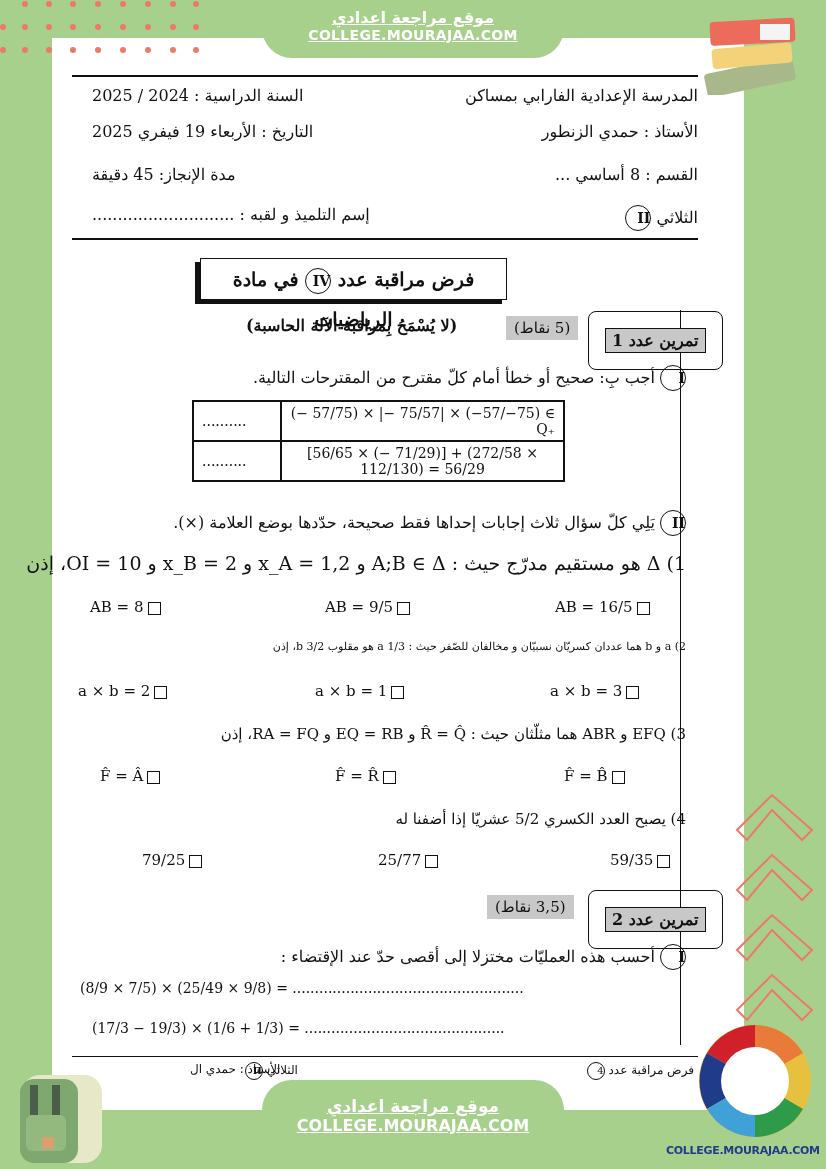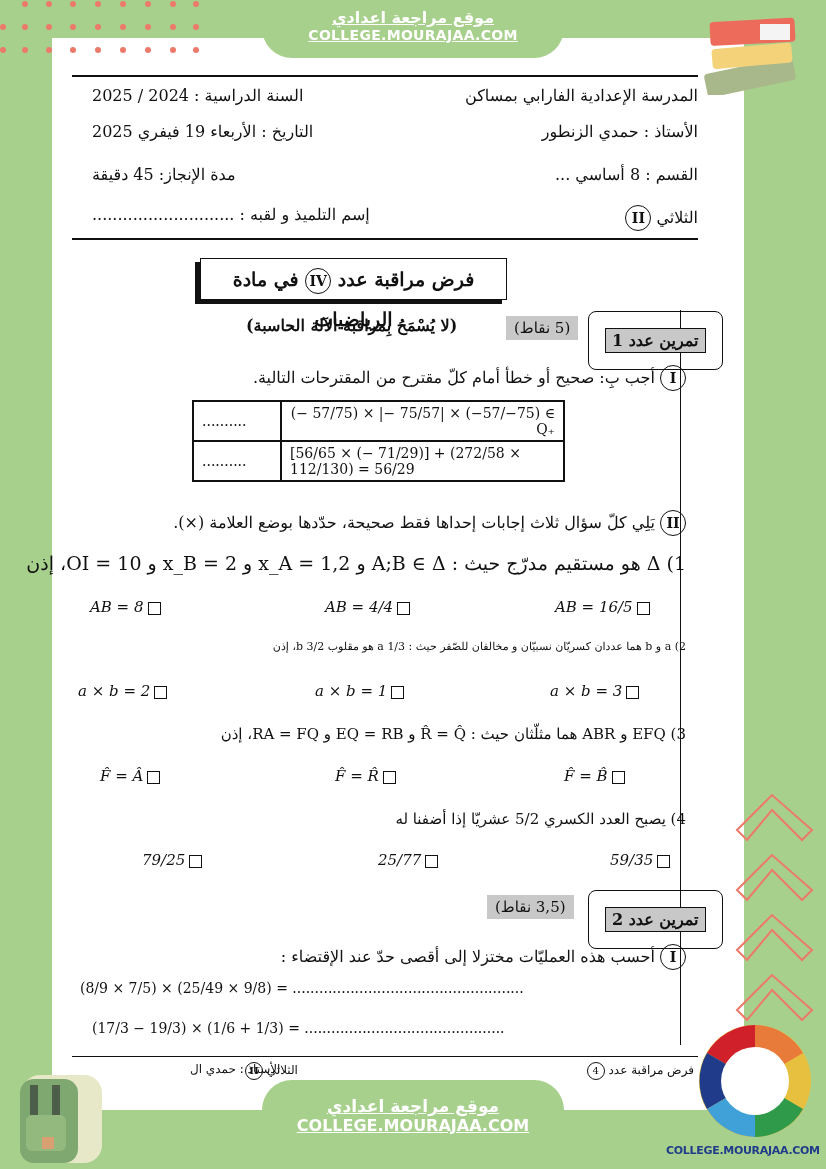--- a/index.html
+++ b/index.html
@@ -13,30 +13,30 @@
   .banner-bot{position:absolute;left:262px;top:1080px;width:302px;height:89px;background:#a8d08d;border-radius:30px 30px 0 0;text-align:center;color:#fff;font-family:"DejaVu Sans",sans-serif;}
   .banner-bot .ar{font-size:17px;font-weight:bold;margin-top:16px;text-decoration:underline;}
   .banner-bot .en{font-size:16px;font-weight:bold;text-decoration:underline;}
   .bottom-band{position:absolute;left:0;top:1110px;width:826px;height:59px;background:#a8d08d;}
   .brand-bottom{position:absolute;left:666px;top:1144px;font-family:"DejaVu Sans",sans-serif;font-weight:bold;font-size:11px;color:#1f3b8a;letter-spacing:-0.3px;}
   .rtl{direction:rtl;}
   .hdr-row{position:absolute;left:74px;width:624px;font-size:16px;}
   .hdr-row .r{position:absolute;right:0;}
   .hdr-row .l{position:absolute;left:0;margin-left:18px;}
   .hr{position:absolute;left:72px;width:626px;height:2px;background:#111;}
-  .roman{display:inline-block;border:1.5px solid #111;border-radius:50%;width:24px;height:24px;line-height:24px;text-align:center;font-weight:bold;font-size:14px;direction:ltr;}
+  .roman{display:inline-block;border:1.5px solid #111;border-radius:50%;width:24px;height:24px;line-height:24px;text-align:right;font-weight:bold;font-size:14px;direction:ltr;}
   .title-box{position:absolute;left:200px;top:258px;width:305px;height:40px;border:1.5px solid #111;box-shadow:-5px 4px 0 #111;text-align:center;font-size:19px;font-weight:bold;line-height:40px;}
   .vline{position:absolute;left:680px;top:310px;width:1px;height:735px;background:#111;}
   .ex-box{position:absolute;border:1.5px solid #111;border-radius:8px;padding:16px;}
   .ex-box .in{background:#c8c8c8;border:1px solid #111;font-weight:bold;font-size:16px;padding:2px 6px;}
   .pts{position:absolute;background:#c8c8c8;font-size:15px;padding:3px 8px;}
   .txt{position:absolute;font-size:16px;white-space:nowrap;}
   table.tf{position:absolute;left:192px;top:400px;width:373px;border-collapse:collapse;font-size:14px;}
   table.tf td{border:2px solid #111;height:38px;padding:0 8px;}
-  .opt{position:absolute;font-size:15px;font-style:italic;white-space:nowrap;}
+  .opt{position:absolute;font-size:15px;white-space:nowrap;}
   .box{display:inline-block;width:11px;height:11px;border:1px solid #111;margin-left:4px;vertical-align:middle;}
   .footer-row{position:absolute;top:1062px;font-size:12px;white-space:nowrap;}
 </style>
 </head>
 <body>
 
 <div class="page"></div>
 <div class="bottom-band"></div>
 
 <div class="dots">
@@ -119,33 +119,33 @@
 </div>
 
 <table class="tf">
   <tbody>
       <tr>
     <td style="width:70px">..........</td>
     <td style="text-align:right">(− 57/75) × |− 75/57| × (−57/−75) ∈ Q₊</td>
   </tr>
   <tr>
     <td>..........</td>
-    <td style="text-align:left">[56/65 × (− 71/29)] + (272/58 × 112/130) = 56/29</td>
+    <td style="text-align:center">[56/65 × (− 71/29)] + (272/58 × 112/130) = 56/29</td>
   </tr>
 </tbody>
   </table>
 
 <div class="txt rtl" style="right:140px;top:510px">
   <span class="roman">II</span>
   <span>يَلِي كلّ سؤال ثلاث إجابات إحداها فقط صحيحة، حدّدها بوضع العلامة (×).</span>
 </div>
 
 <div class="txt rtl" style="right:140px;top:552px;font-size:19px">1) Δ هو مستقيم مدرّج حيث : A;B ∈ Δ و x_A = 1,2 و x_B = 2 و OI = 10، إذن</div>
 <div class="opt" style="left:555px;top:598px"><span>AB = 16/5</span><span class="box"></span></div>
-<div class="opt" style="left:325px;top:598px"><span>AB = 4/4</span><span class="box"></span></div>
+<div class="opt" style="left:325px;top:598px"><span>AB = 9/5</span><span class="box"></span></div>
 <div class="opt" style="left:90px;top:598px"><span>AB = 8</span><span class="box"></span></div>
 
 <div class="txt rtl" style="right:140px;top:640px;font-size:11px">2) a و b هما عددان كسريّان نسبيّان و مخالفان للصّفر حيث : 1/3 a هو مقلوب 3/2 b، إذن</div>
 <div class="opt" style="left:550px;top:682px"><span>a × b = 3</span><span class="box"></span></div>
 <div class="opt" style="left:315px;top:682px"><span>a × b = 1</span><span class="box"></span></div>
 <div class="opt" style="left:78px;top:682px"><span>a × b = 2</span><span class="box"></span></div>
 
 <div class="txt rtl" style="right:140px;top:725px;font-size:15px">3) EFQ و ABR هما مثلّثان حيث : R̂ = Q̂ و EQ = RB و RA = FQ، إذن</div>
 <div class="opt" style="left:564px;top:767px"><span>F̂ = B̂</span><span class="box"></span></div>
 <div class="opt" style="left:335px;top:767px"><span>F̂ = R̂</span><span class="box"></span></div>

